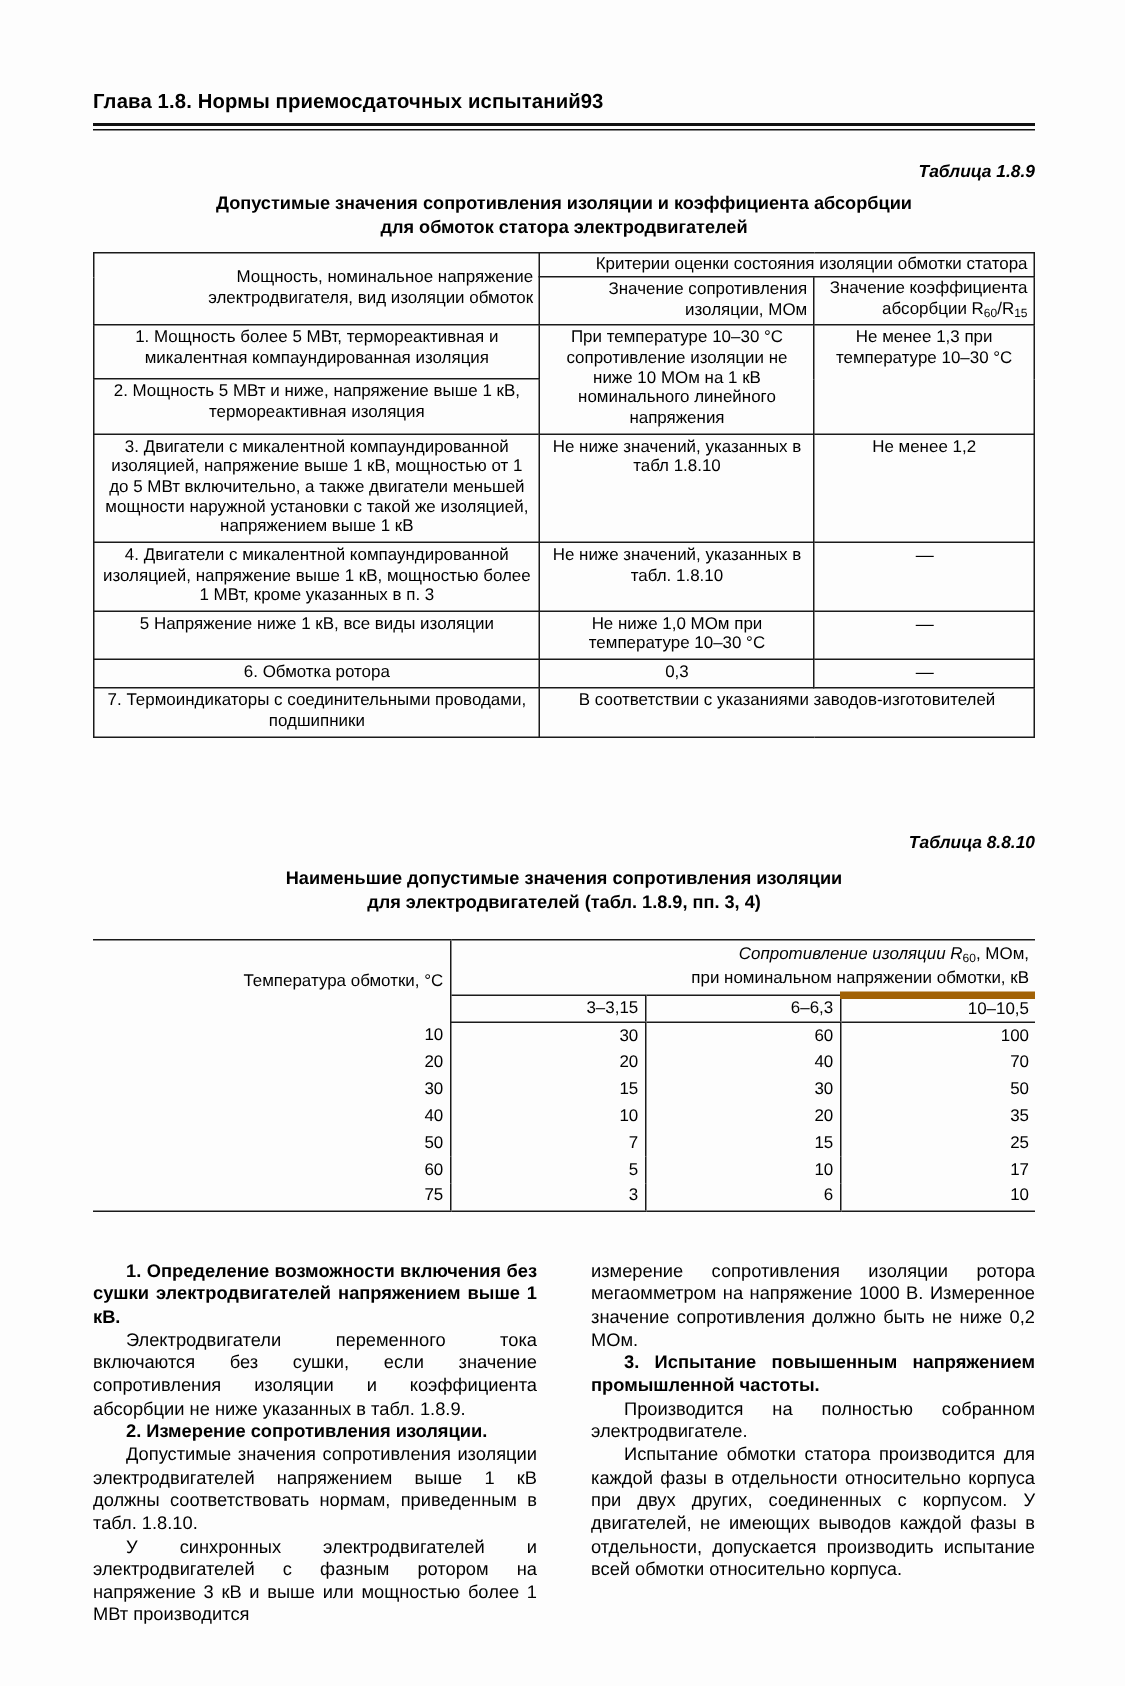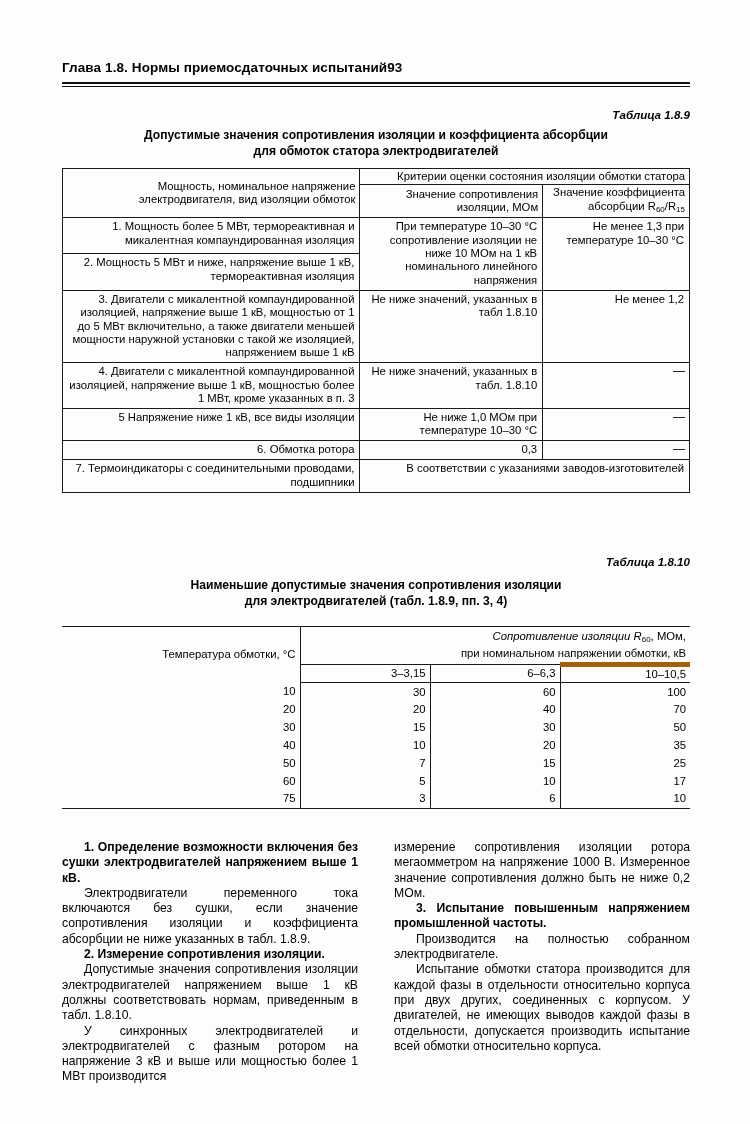--- a/index.html
+++ b/index.html
@@ -73,21 +73,21 @@
     position: absolute;
     border-collapse: collapse;
     font-size: 11.3px;
     line-height: 13.4px;
   }
   table.doc td, table.doc th {
     border: 1px solid #1a1a1a;
     padding: 2px 5px 2.5px 5px;
     vertical-align: top;
     font-weight: normal;
-    text-align: right;
+    text-align: center;
   }
   table.doc th {
     text-align: right;
     vertical-align: middle;
     padding: 1px 4px;
   }
   .ctr { text-align: center; }
   .mid { vertical-align: middle; }
   .dash { text-align: center; font-size: 12px; letter-spacing: -1px; }
   sub.sm { font-size: 8px; vertical-align: -2px; }
@@ -203,21 +203,21 @@
         <td class="ctr">0,3</td>
         <td class="dash">—</td>
       </tr>
       <tr>
         <td>7. Термоиндикаторы с соединительными проводами, подшипники</td>
         <td colspan="2">В соответствии с указаниями заводов-изготовителей</td>
       </tr>
     </tbody>
   </table>
 
-  <div class="tbl-label" style="top:555px;">Таблица 1.8.10</div>
+  <div class="tbl-label" style="top:555px;">Таблица 8.8.10</div>
   <div class="tbl-caption" style="top:578px;">
     <div>Наименьшие допустимые значения сопротивления изоляции</div>
     <div>для электродвигателей (табл. 1.8.9, пп. 3, 4)</div>
   </div>
 
   <table class="doc" id="table2">
     <colgroup>
         <col class="d1">
         <col class="d2">
         <col class="d3">

